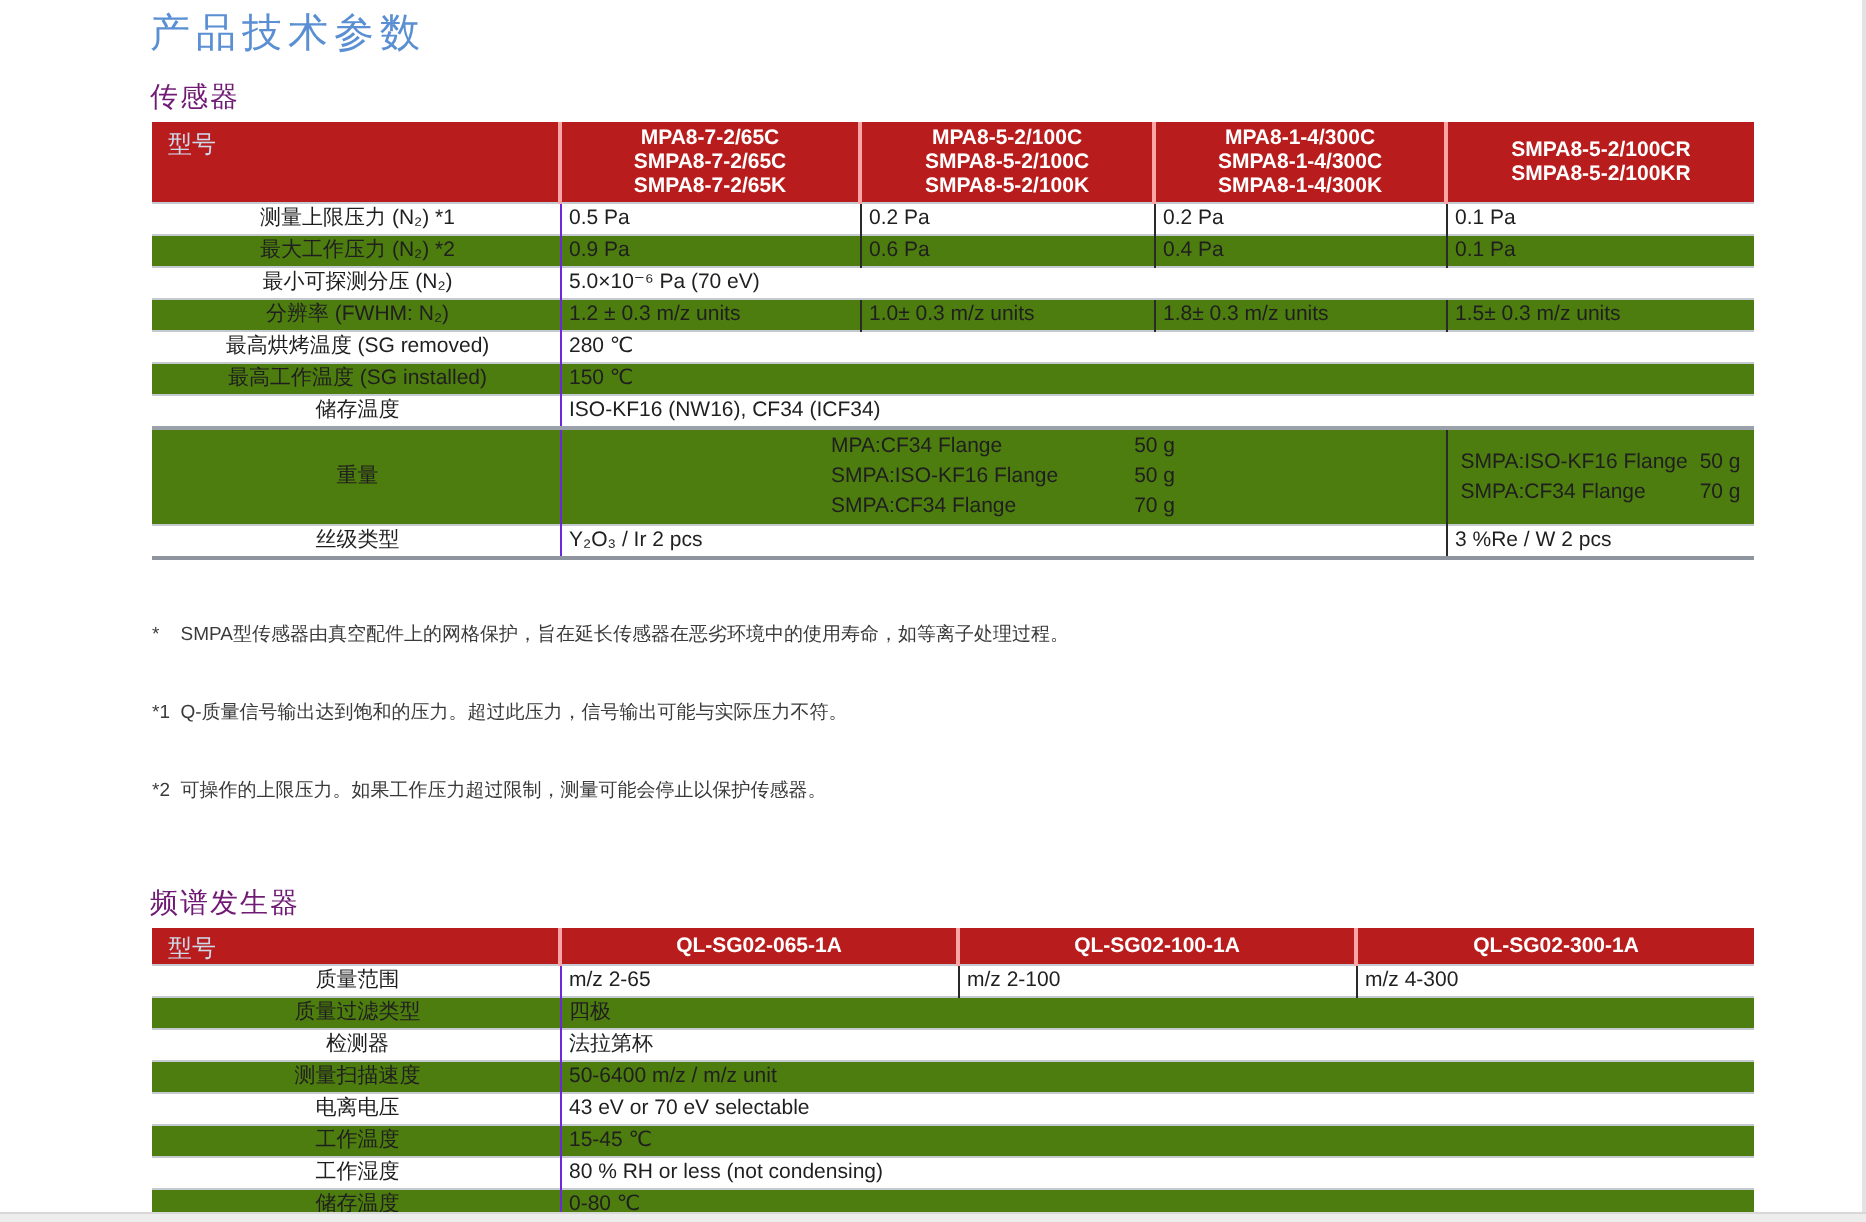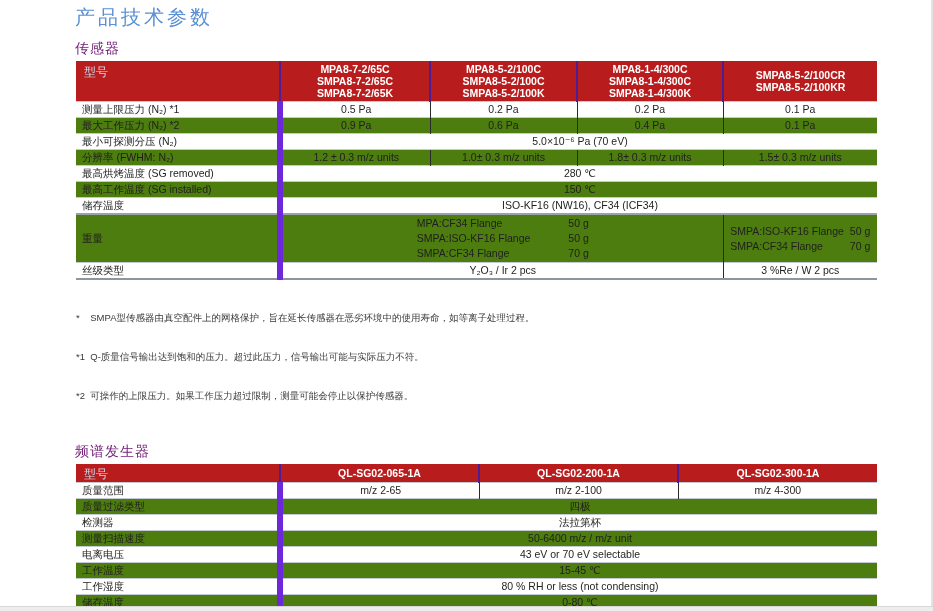--- a/index.html
+++ b/index.html
@@ -23,23 +23,23 @@
     font-size: 10.5px; color: #1f1f1f;
   }
   .spec-table th {
     background: #b91c1c; color: #fff; font-weight: bold; font-size: 10.5px;
     text-align: center; vertical-align: middle; padding: 2px 0; line-height: 12px;
   }
   .spec-table th.h-lbl {
     text-align: left; vertical-align: top; padding: 5px 0 0 8px;
     color: #ccdaec; font-weight: 400; font-size: 12px;
   }
-  .spec-table th.h-col { border-left: 2px solid #4c1d95; }
-  .spec-table td { border-top: 1px solid #c4c9d2; height: 15px; line-height: 13px; padding: 1px 4px; text-align: center; }
-  .spec-table td.lbl { text-align: left; padding-left: 6px; border-right: 6px solid #6d28d9; }
+  .spec-table th.h-col { border-left: 2px solid #fca5a5; }
+  .spec-table td { border-top: 1px solid #c4c9d2; height: 15px; line-height: 13px; padding: 1px 4px; text-align: left; }
+  .spec-table td.lbl { text-align: center; padding-left: 6px; border-right: 1px solid #6d28d9; }
   .spec-table td.v  { border-left: 1px solid #2a2a2a; }
   .spec-table td.sp { border-left: 1px solid #2a2a2a; }
   .spec-table tr.alt td { background: #4d7c0f; }
   .spec-table tr.wrow td { border-top: 2px solid #9aa1ab; height: 48px; }
   .wline { display: flex; justify-content: space-between; width: 172px; margin: 0 auto; line-height: 15px; }
   .wline.narrow { width: 140px; }
   .footnotes { margin: 5px 0 0 76px; font-size: 9.5px; line-height: 13px; color: #3a3a3a; white-space: pre-wrap; }
   .footnotes div { margin: 0; }
   .t2 th { padding: 3px 16px; }
   .page-right-border { position: absolute; top: 0; right: 0; width: 2px; height: 100%; background: #e3e3e3; }
@@ -169,21 +169,21 @@
   <colgroup>
       <col style="width:204px">
       <col style="width:199px">
       <col style="width:199px">
       <col style="width:199px">
     </colgroup>
   <thead>
     <tr>
       <th class="h-lbl" style="vertical-align:middle;padding-top:2px">型号</th>
       <th class="h-col">QL-SG02-065-1A</th>
-      <th class="h-col">QL-SG02-200-1A</th>
+      <th class="h-col">QL-SG02-100-1A</th>
       <th class="h-col">QL-SG02-300-1A</th>
     </tr>
   </thead>
   <tbody>
     <tr>
       <td class="lbl">质量范围</td>
       <td class="v">m/z 2-65</td>
       <td class="v">m/z 2-100</td>
       <td class="v">m/z 4-300</td>
     </tr>

